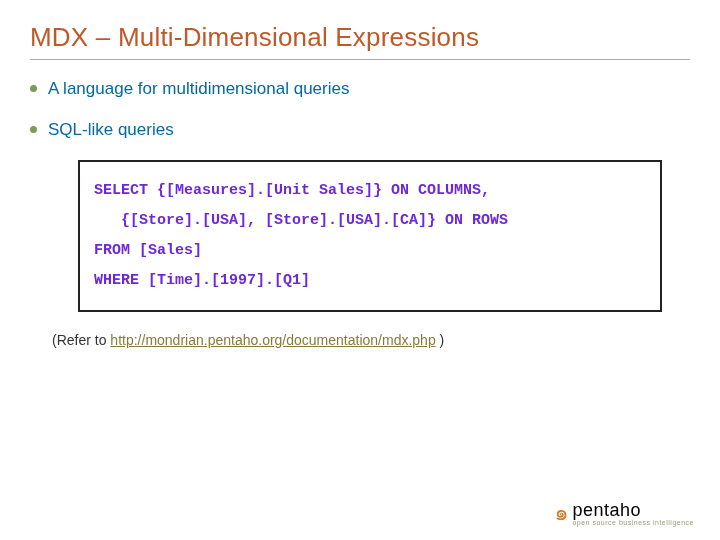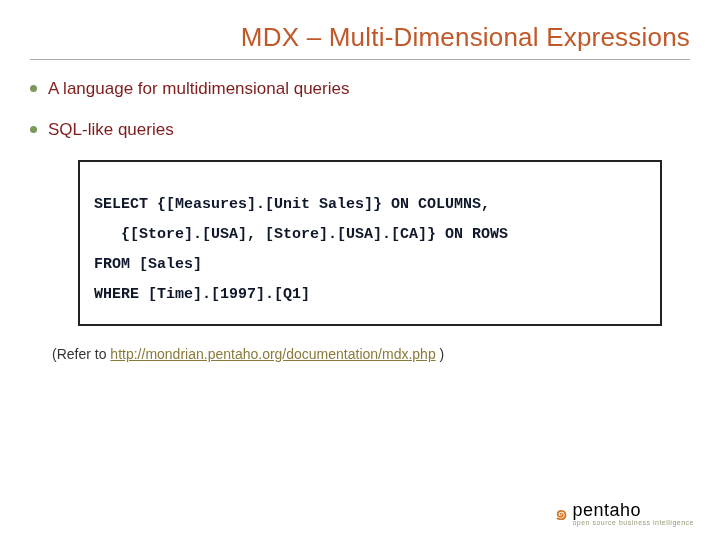--- a/index.html
+++ b/index.html
@@ -19,59 +19,58 @@
     height: 540px;
     padding: 22px 30px 40px 30px;
     position: relative;
   }
   .title {
     font-size: 26px;
     color: #c05828;
     font-weight: 400;
     margin: 0 0 6px 0;
     letter-spacing: 0.2px;
-    text-align: right;
   }
   .title-underline {
     border-bottom: 1px solid #aaa;
     margin-bottom: 18px;
   }
   ul.bullets {
     list-style: none;
     padding: 0;
     margin: 0 0 12px 0;
   }
   ul.bullets > li {
     font-size: 17px;
-    color: #7f1d1d;
+    color: #0369a1;
     margin: 0 0 18px 0;
     padding-left: 18px;
     position: relative;
     line-height: 1.35;
   }
   ul.bullets > li::before {
     content: "";
     position: absolute;
     left: 0;
     top: 7px;
     width: 7px;
     height: 7px;
     background: #7a9a5a;
     border-radius: 50%;
   }
   .code-box {
     margin: 0 28px 20px 48px;
     border: 2px solid #222;
-    padding: 28px 14px 14px 14px;
+    padding: 14px 14px 14px 14px;
     font-family: "Courier New", Courier, monospace;
     font-weight: bold;
     font-size: 15px;
     line-height: 2.0;
     white-space: pre;
-    color: #0f172a;
+    color: #6d28d9;
   }
   .refer {
     font-size: 14px;
     color: #333;
     margin-left: 22px;
     margin-top: 0;
   }
   .refer a {
     color: #8a7a3a;
     text-decoration: underline;

